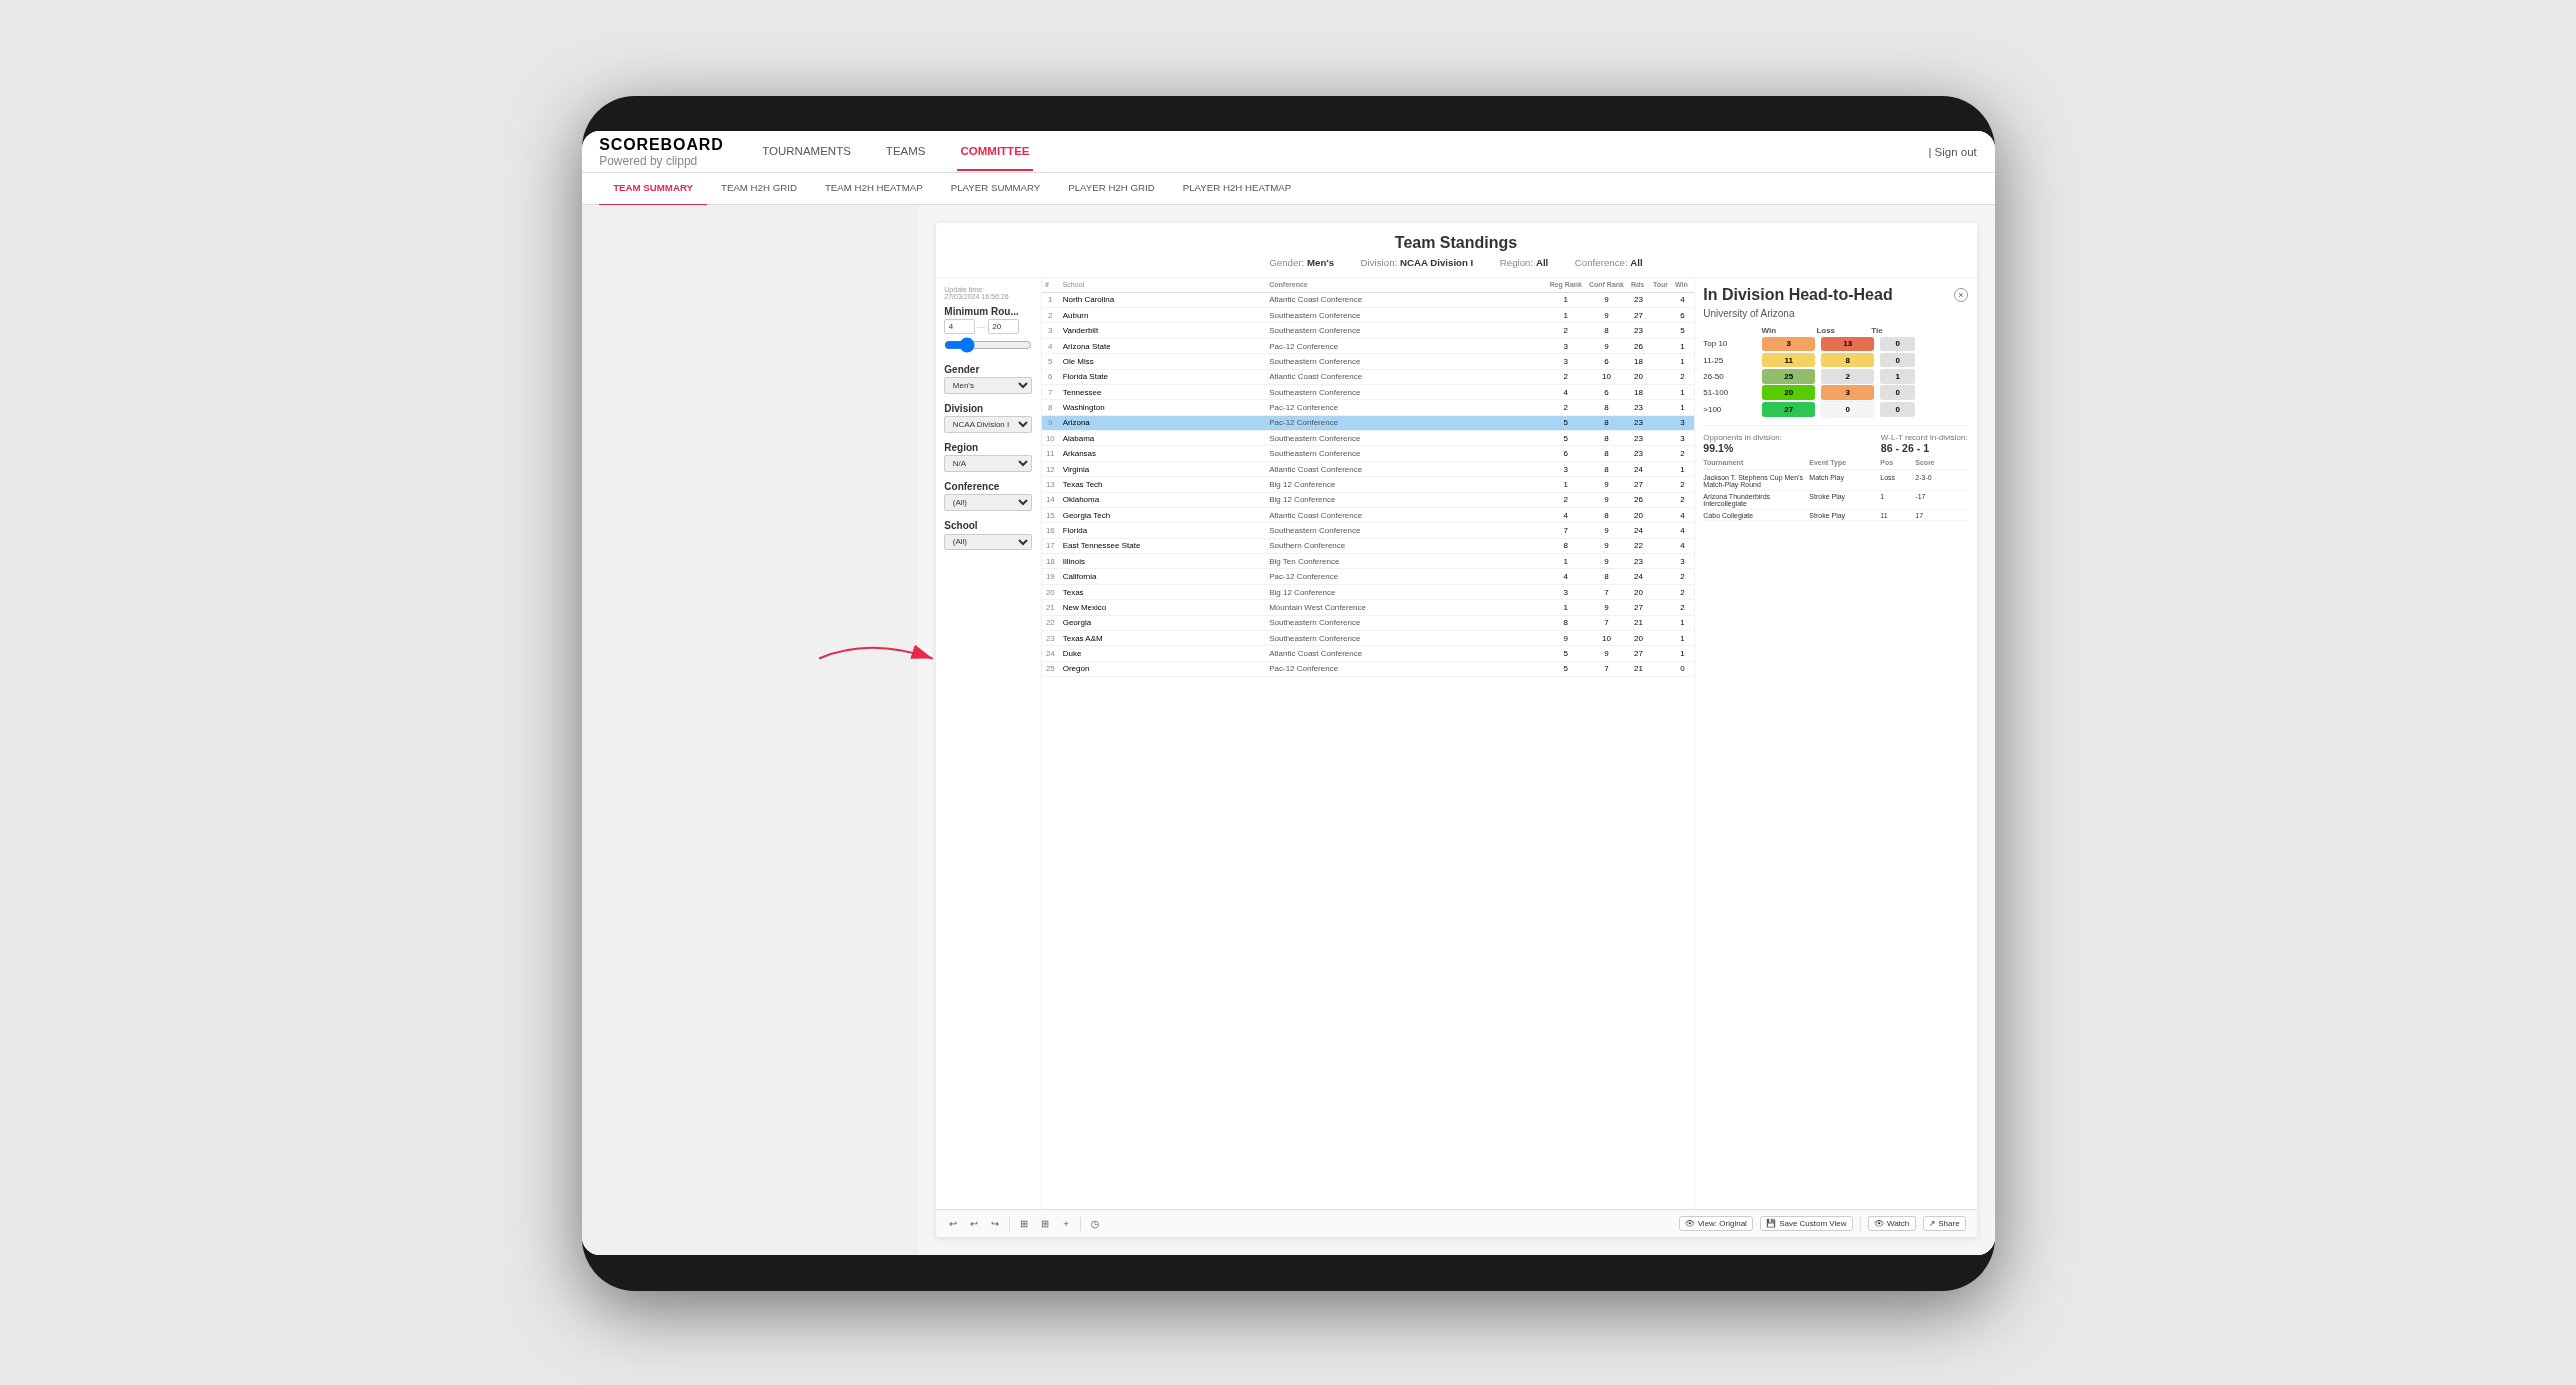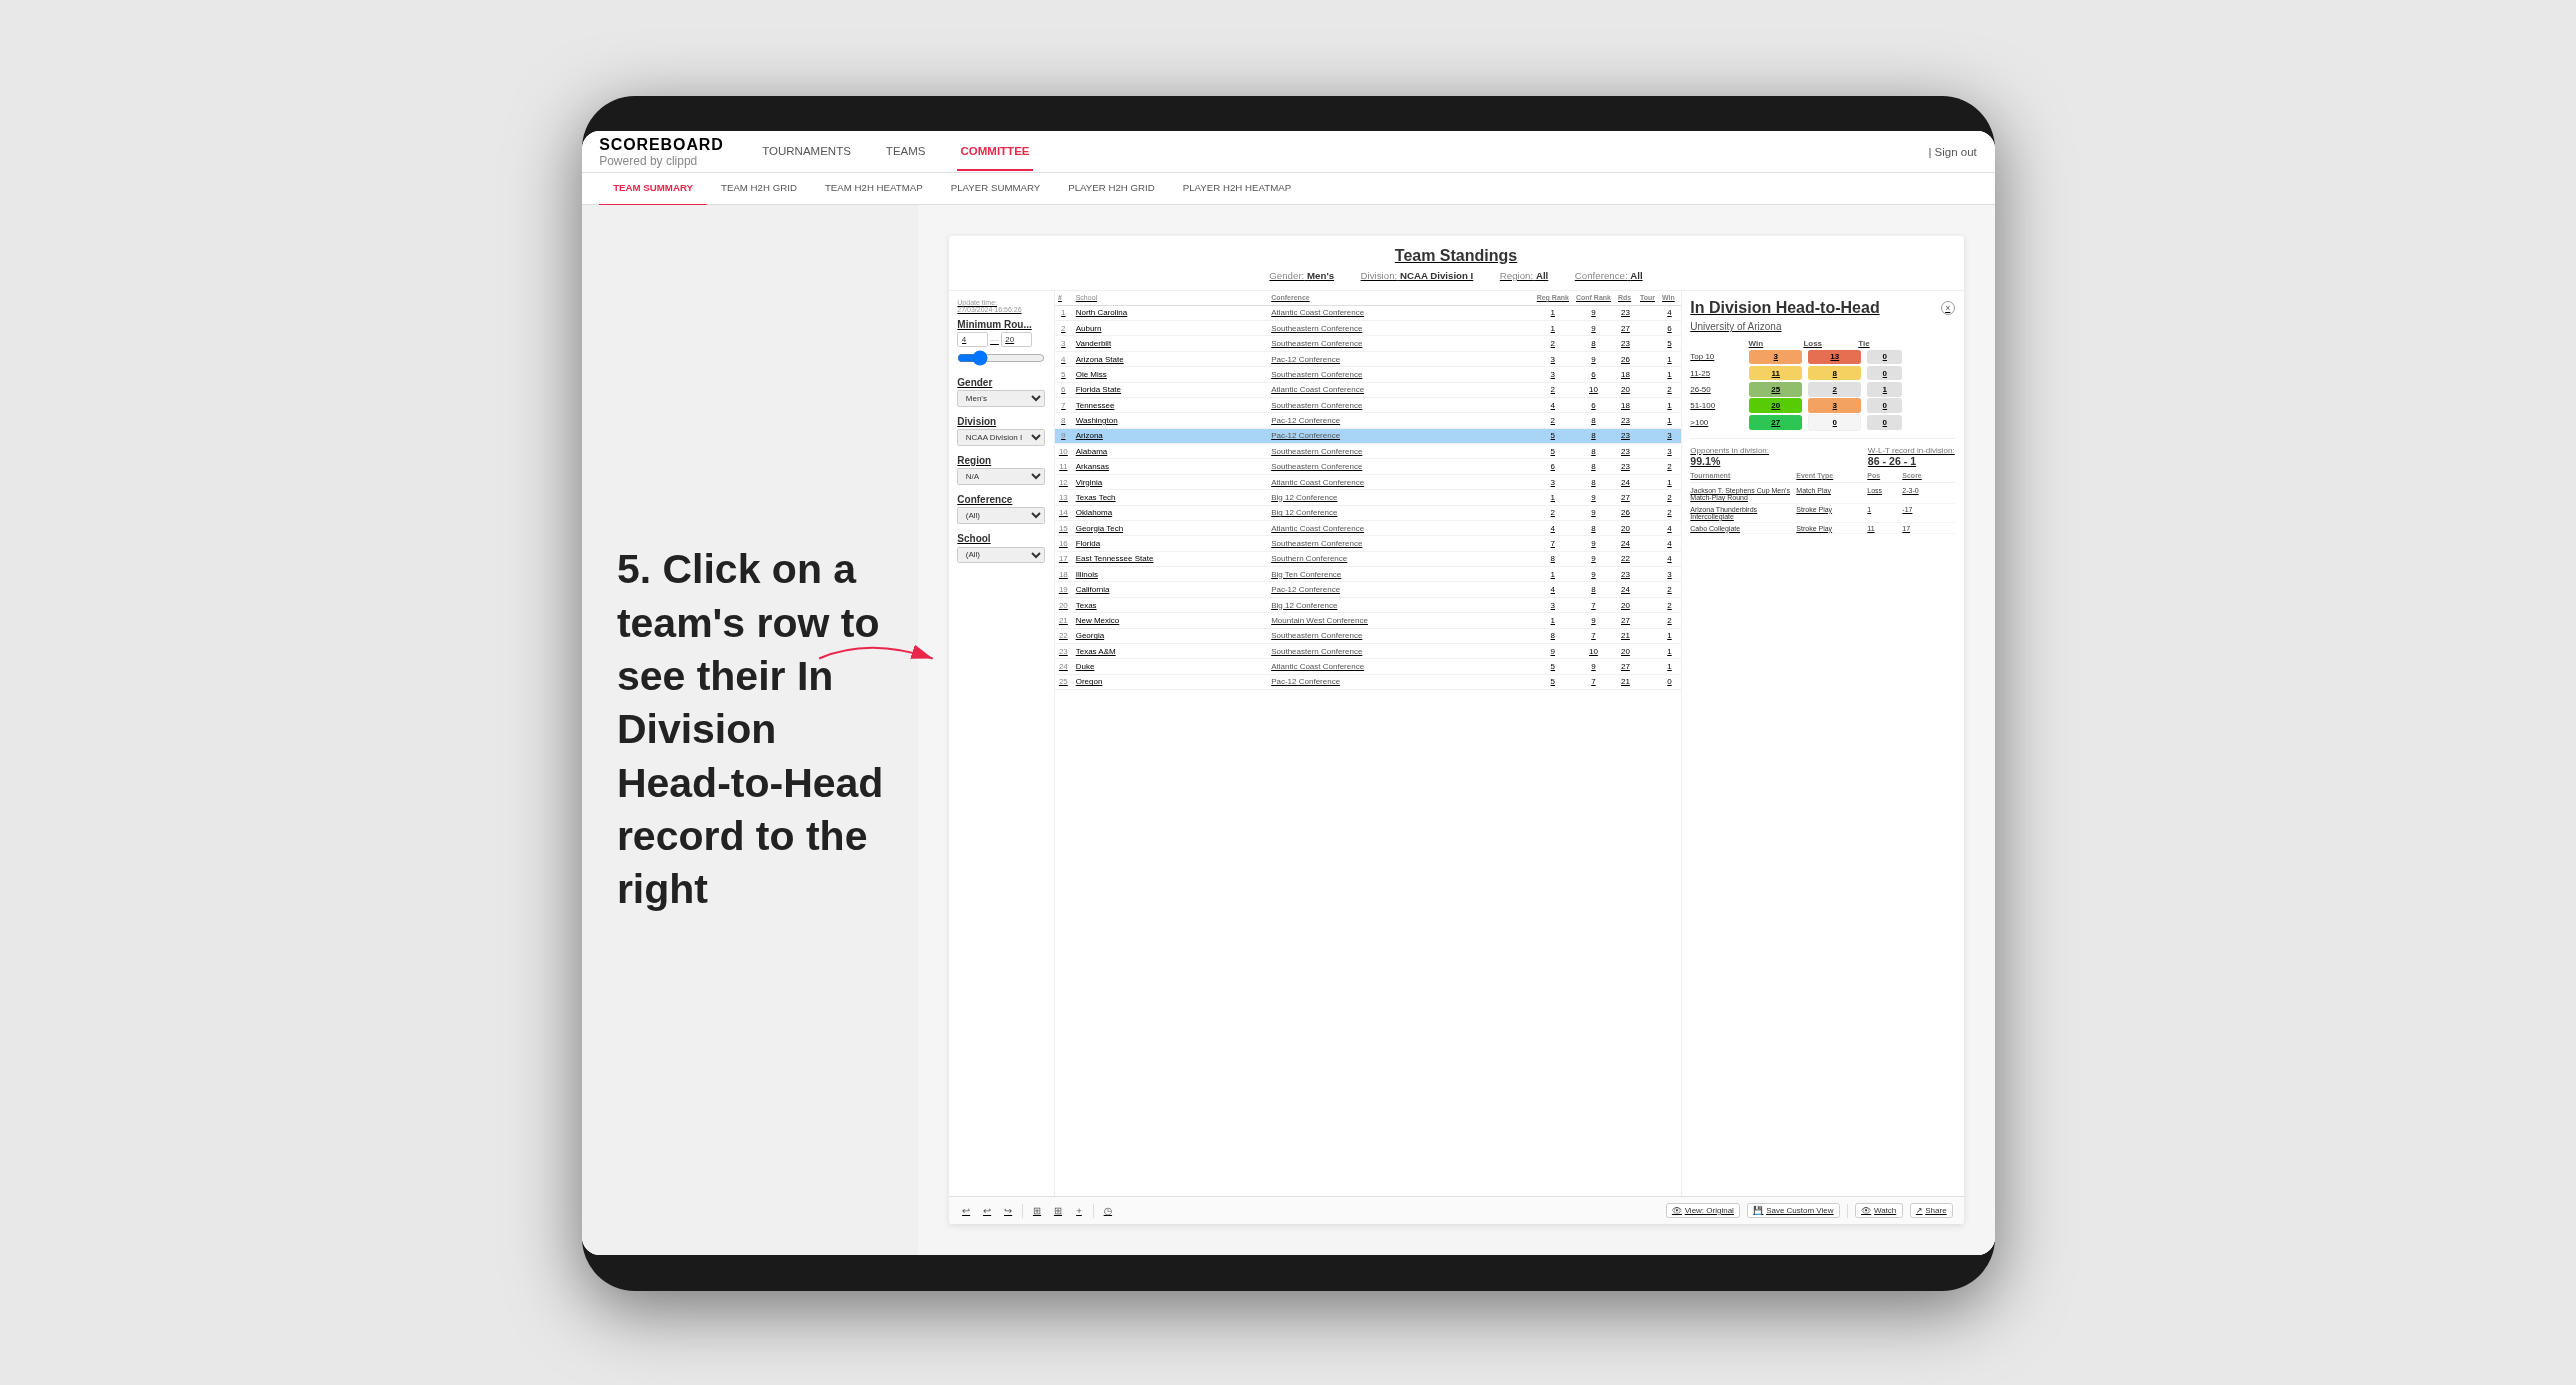--- a/index.html
+++ b/index.html
@@ -142,28 +142,27 @@
       background: #f5f5f5;
       display: flex;
       flex-direction: column;
       overflow: hidden;
       margin-left: 336px;
     }
 
     
     .app-inner {
       background: #fff;
-      margin: 31px;
+      margin: 18px;
       border-radius: 3.5px;
       box-shadow: 0 1.8px 7px rgba(0,0,0,0.1);
       display: flex;
       flex-direction: column;
       flex: 1;
       overflow: hidden;
-      text-decoration: underline;
     }
 
     
     .standings-header {
       padding: 10.6px 17.7px 5.3px;
       border-bottom: 0.9px solid #eee;
     }
 
     .standings-title {
       font-size: 16px;
@@ -485,23 +484,20 @@
       <span class="sub-nav-item active">TEAM SUMMARY</span>
       <span class="sub-nav-item">TEAM H2H GRID</span>
       <span class="sub-nav-item">TEAM H2H HEATMAP</span>
       <span class="sub-nav-item">PLAYER SUMMARY</span>
       <span class="sub-nav-item">PLAYER H2H GRID</span>
       <span class="sub-nav-item">PLAYER H2H HEATMAP</span>
     </div>
 
     <div class="main-content">
 
-      <div class="page-bg">
-        <p class="instruction-text">5. Click on a team's row to see their In Division Head-to-Head record to the right</p>
-      </div>
 
       <svg class="arrow-annotation" viewBox="0 0 200 80" xmlns="http://www.w3.org/2000/svg" style="position:absolute;left:230px;top:425px;width:142px;pointer-events:none;z-index:20;">
         <defs>
           <marker id="arrowhead" markerWidth="10" markerHeight="7" refX="10" refY="3.5" orient="auto">
             <polygon points="0 0, 10 3.5, 0 7" fill="#e8274b"></polygon>
           </marker>
         </defs>
         <path d="M10,40 Q80,10 170,40" stroke="#e8274b" stroke-width="3" fill="none" marker-end="url(#arrowhead)"></path>
       </svg>
 

